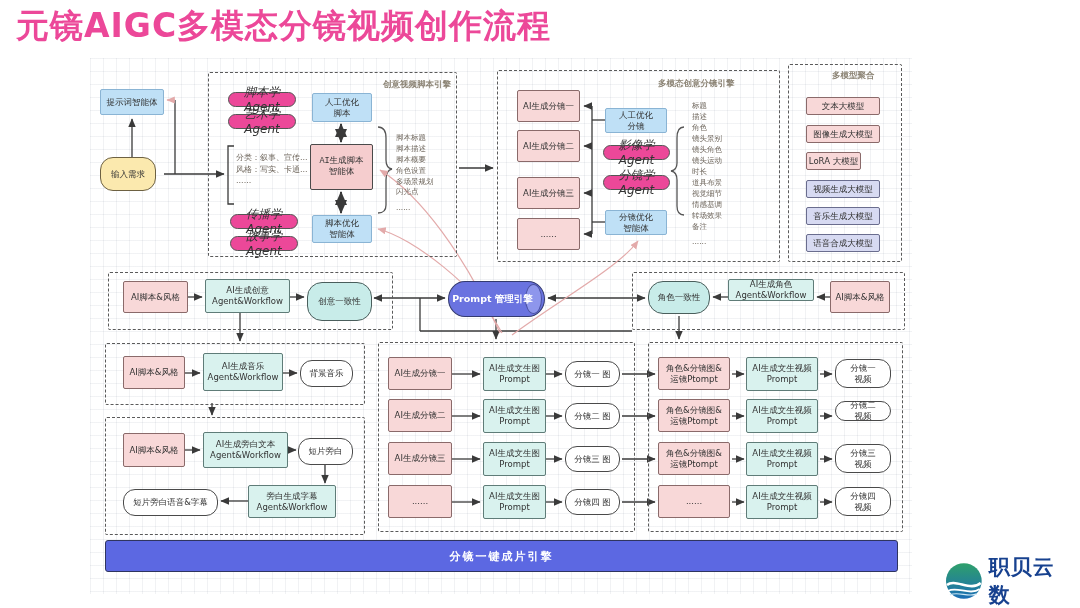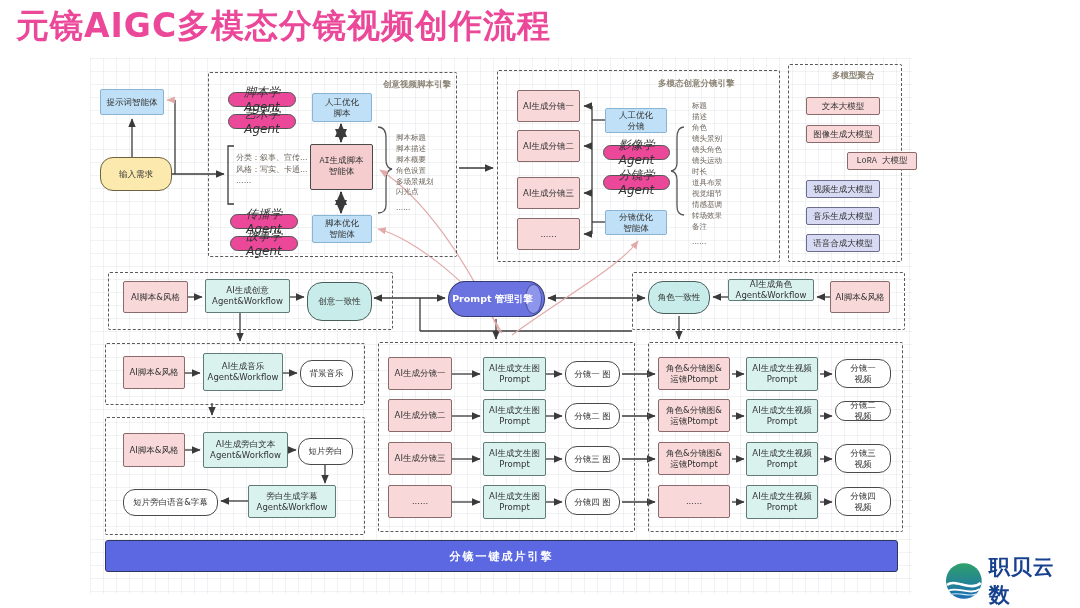--- a/index.html
+++ b/index.html
@@ -116,21 +116,21 @@
     </g>
     <g stroke="#e3aaaa" stroke-width="1.2" fill="none">
       <line x1="175" y1="100" x2="167" y2="100" marker-end="url(#ap)"></line>
       <path d="M500,333 C465,255 420,195 380,170" marker-end="url(#ap)"></path>
       <path d="M502,333 C478,288 412,237 378,229" marker-end="url(#ap)"></path>
       <path d="M512,335 C556,302 618,268 638,241" marker-end="url(#ap)"></path>
     </g>
   </svg>
 
   <div class="abs box blue" style="left:100px;top:89px;width:64px;height:26px;">提示词智能体</div>
-  <div class="abs box yellow" style="left:100px;top:157px;width:72px;height:34px;">输入需求</div>
+  <div class="abs box yellow" style="left:100px;top:157px;width:56px;height:34px;">输入需求</div>
 
   <div class="abs dash" style="left:208px;top:72px;width:249px;height:185px;"></div>
   <div class="abs sec-title" style="left:383px;top:79px;">创意视频脚本引擎</div>
   <div class="abs box pill" style="left:228px;top:92px;width:68px;height:15px;">脚本学Agent</div>
   <div class="abs box pill" style="left:228px;top:114px;width:68px;height:15px;">艺术学Agent</div>
   <div class="abs box pill" style="left:230px;top:214px;width:68px;height:15px;">传播学Agent</div>
   <div class="abs box pill" style="left:230px;top:236px;width:68px;height:15px;">故事学Agent</div>
   <div class="abs note" style="left:236px;top:152px;width:85px;">分类：叙事、宣传...
 风格：写实、卡通...
 ......</div>
@@ -175,21 +175,21 @@
     <div>情感基调</div>
     <div>转场效果</div>
     <div>备注</div>
     <div style="margin-top:4px;">......</div>
   </div>
 
   <div class="abs dash" style="left:788px;top:64px;width:114px;height:198px;"></div>
   <div class="abs sec-title" style="left:832px;top:70px;">多模型聚合</div>
   <div class="abs box pink" style="left:806px;top:97px;width:74px;height:18px;text-align:right;">文本大模型</div>
   <div class="abs box pink" style="left:806px;top:125px;width:74px;height:18px;">图像生成大模型</div>
-  <div class="abs box pink" style="left:847px;top:152px;width:70px;height:18px;font-family:Liberation Mono, monospace;">LoRA 大模型</div>
+  <div class="abs box pink" style="left:806px;top:152px;width:55px;height:18px;">LoRA 大模型</div>
   <div class="abs box lav" style="left:806px;top:180px;width:74px;height:18px;">视频生成大模型</div>
   <div class="abs box lav" style="left:806px;top:207px;width:74px;height:18px;">音乐生成大模型</div>
   <div class="abs box lav" style="left:806px;top:234px;width:74px;height:18px;">语音合成大模型</div>
 
   <div class="abs dash" style="left:108px;top:272px;width:285px;height:58px;"></div>
   <div class="abs box pink" style="left:123px;top:281px;width:65px;height:32px;">AI脚本&amp;风格</div>
   <div class="abs box teal" style="left:205px;top:279px;width:85px;height:34px;">AI生成创意
 Agent&amp;Workflow</div>
   <div class="abs box tealr" style="left:307px;top:282px;width:65px;height:39px;">创意一致性</div>
 

